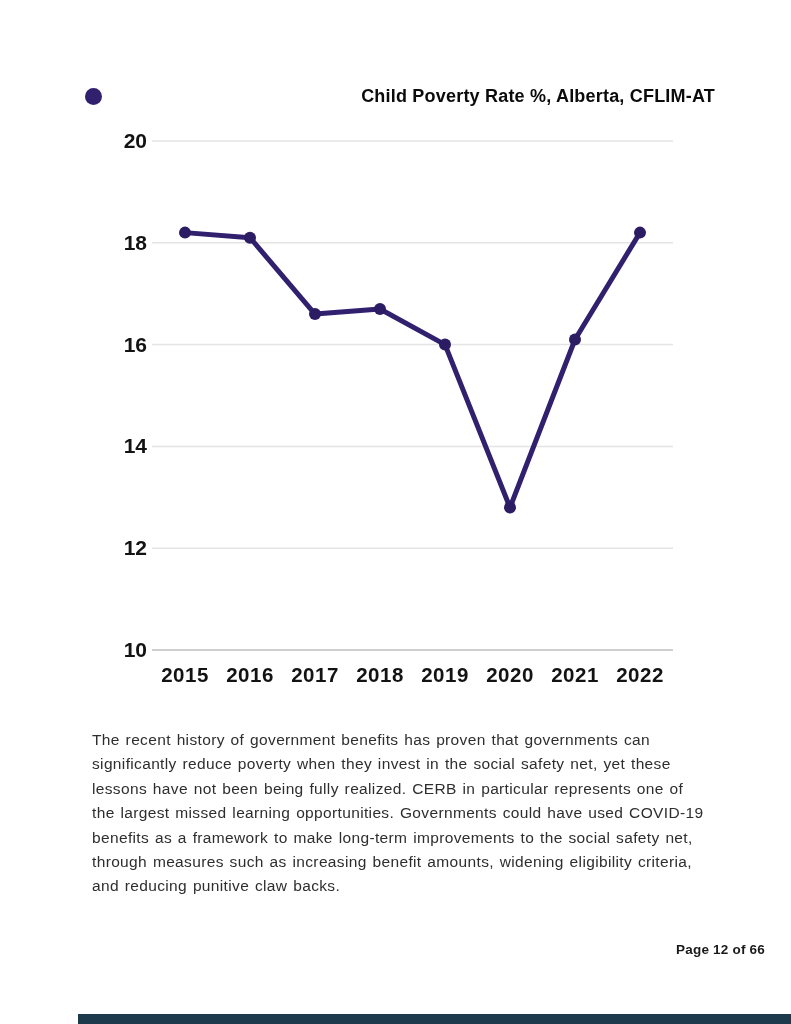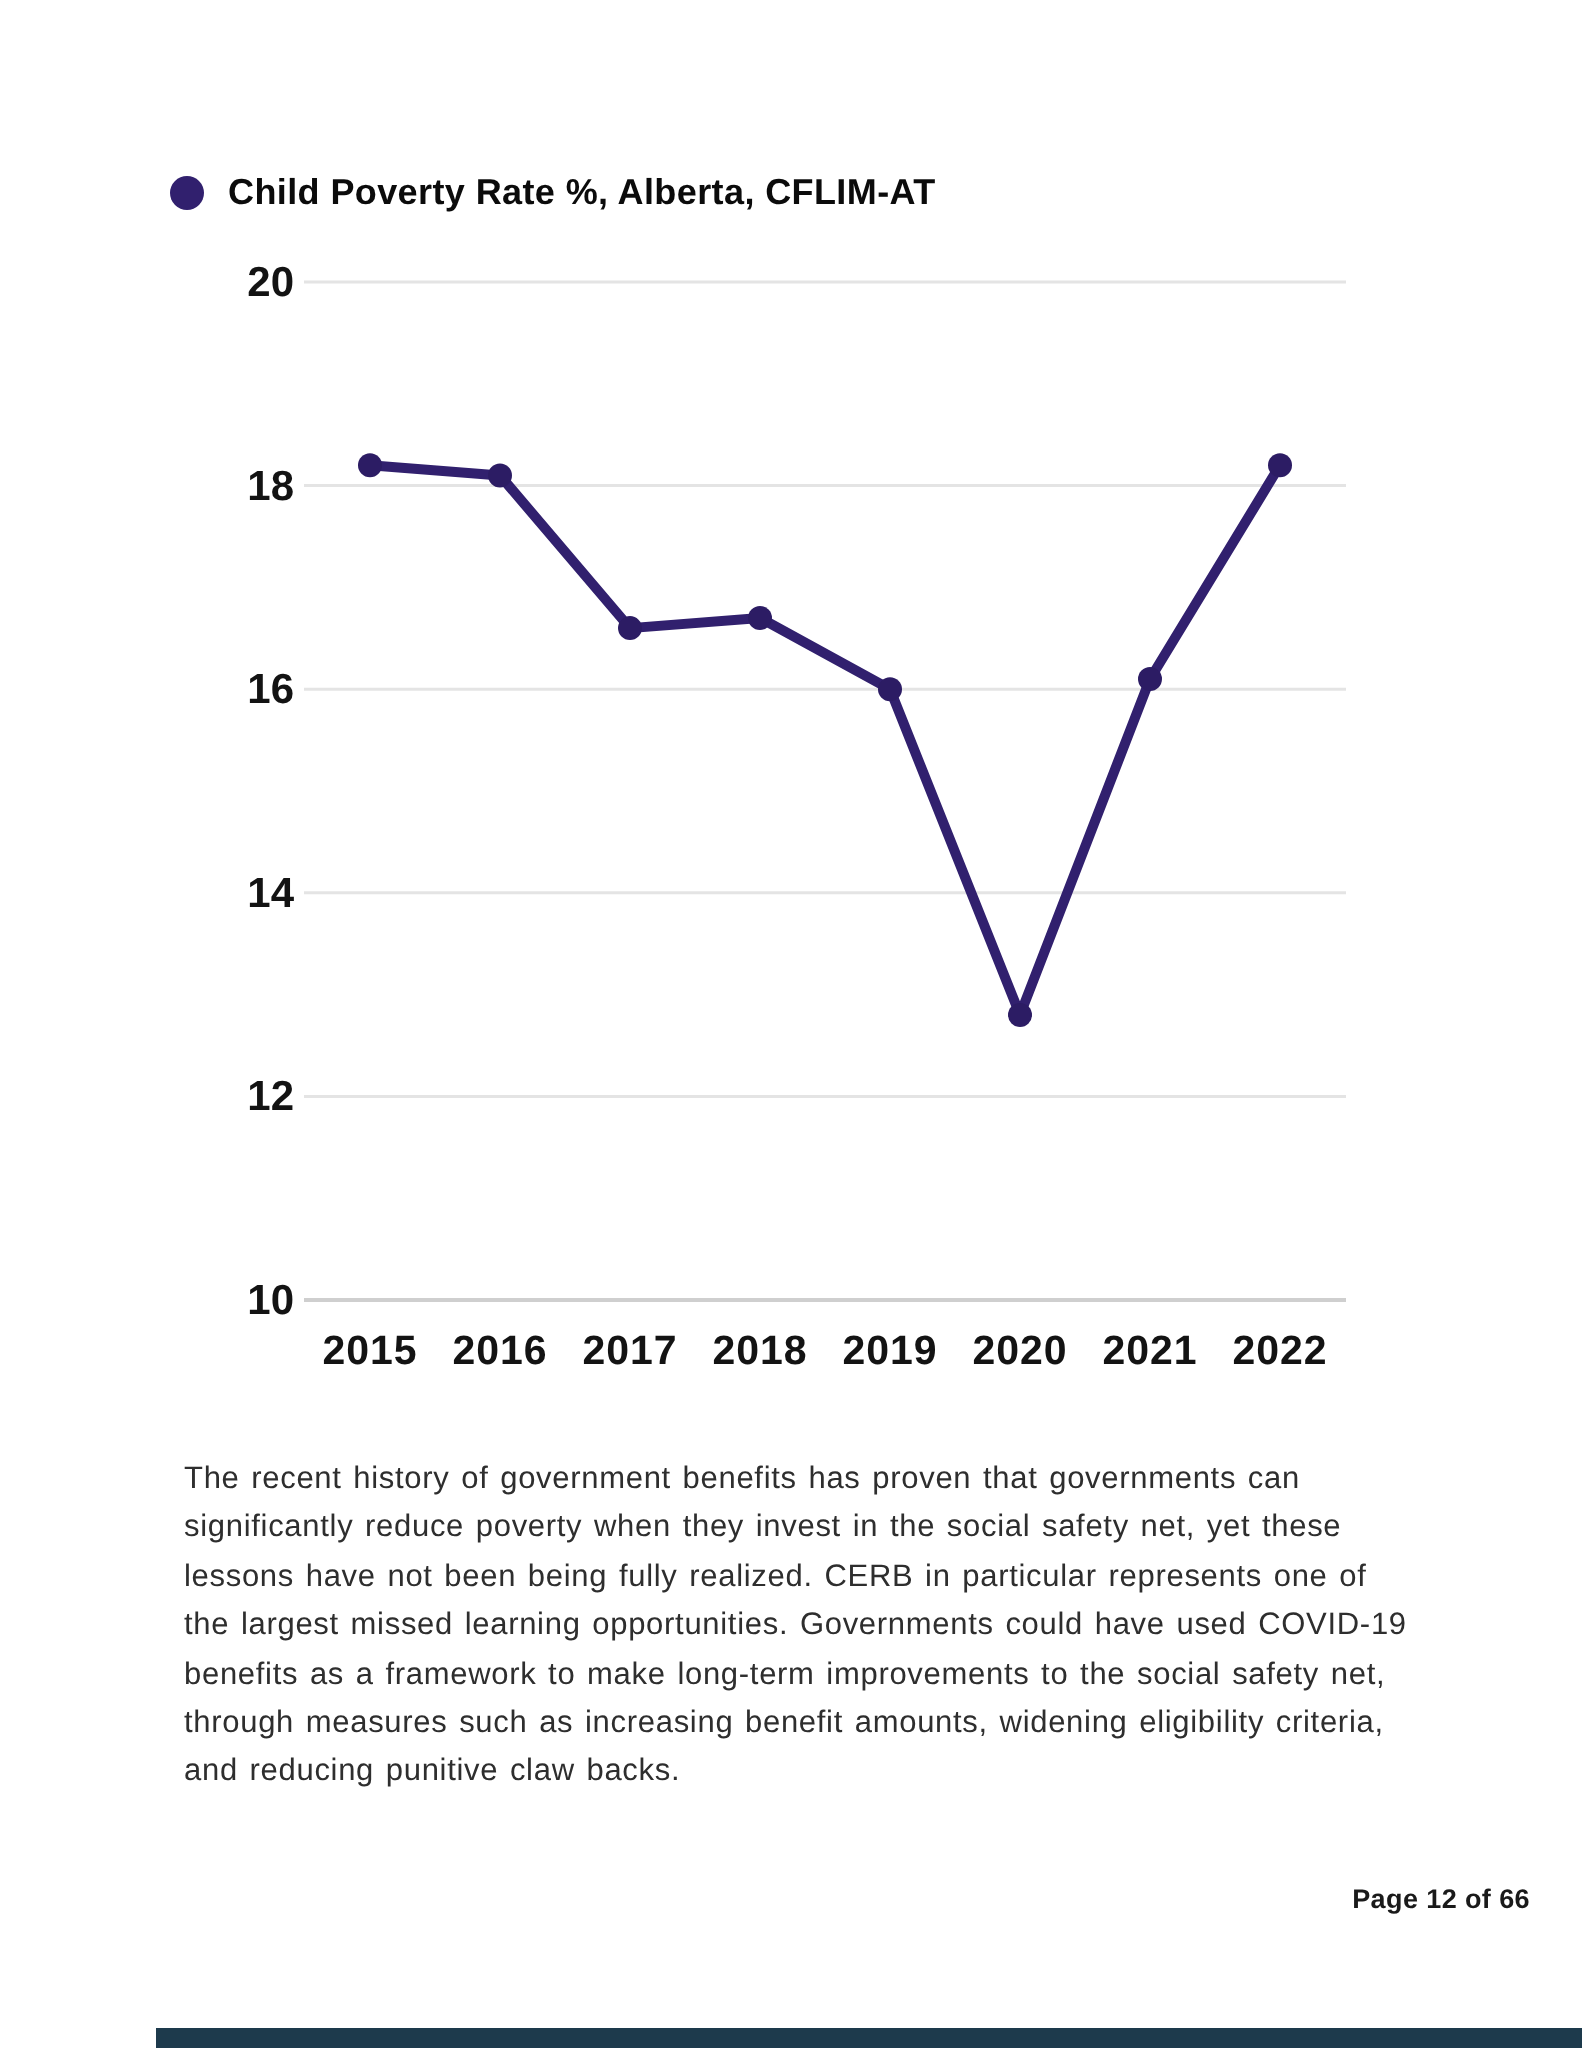--- a/index.html
+++ b/index.html
@@ -12,21 +12,21 @@
     font-family: "Liberation Sans", sans-serif;
     color: #131313;
   }
   .legend {
     position: absolute;
     top: 86px;
     left: 85px;
     width: 630px;
     display: flex;
     align-items: center;
-    justify-content: flex-start;
+    justify-content: space-between;
     gap: 12px;
   }
   .legend-dot {
     width: 17px;
     height: 17px;
     border-radius: 50%;
     flex: 0 0 auto;
   }
   .legend-label {
     font-size: 18px;

